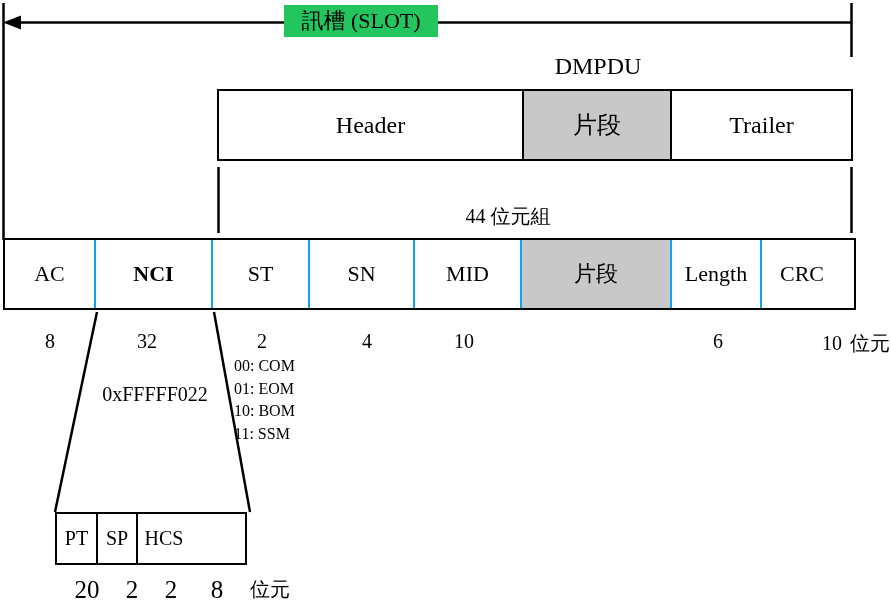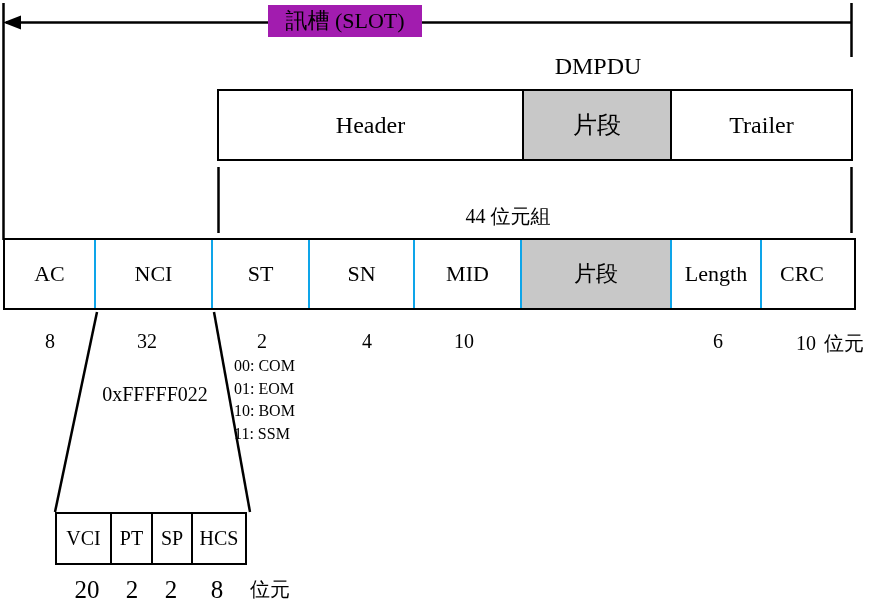--- a/index.html
+++ b/index.html
@@ -5,21 +5,21 @@
   html,body{margin:0;padding:0;background:#fff;}
   #stage{
     position:relative;width:891px;height:609px;background:#ffffff;
     font-family:"Liberation Serif","DejaVu Serif",serif;color:#000;overflow:hidden;
   }
   .abs{position:absolute;}
   .ctr{text-align:center;}
   svg.lines{position:absolute;left:0;top:0;width:891px;height:609px;}
 
   
-  #slot-label{left:268px;top:5px;width:154px;height:32px;background:#a21caf;
+  #slot-label{left:284px;top:5px;width:154px;height:32px;background:#22c55e;
     font-size:22px;line-height:32px;}
 
   
   #dmpdu-title{left:528px;top:53px;width:140px;font-size:24px;}
 
   
   #dmpdu-box{left:217px;top:89px;width:632px;height:68px;border:2px solid #000;display:flex;}
   #dmpdu-box .sec{display:flex;align-items:center;justify-content:center;
     font-size:24px;height:100%;box-sizing:content-box;}
   #dmpdu-box .s0{width:303px;border-right:2px solid #000;}
@@ -27,33 +27,33 @@
   #dmpdu-box .s2{width:179px;}
 
   
   #dmpdu-size{left:448px;top:203px;width:120px;font-size:20px;}
 
   
   #field-row{left:3px;top:238px;width:849px;height:68px;border:2px solid #000;display:flex;}
   #field-row .cell{display:flex;align-items:center;justify-content:center;
     font-size:22px;height:100%;border-right:2px solid #0ea5e9;box-sizing:content-box;}
   #field-row .c0{width:89px;}
-  #field-row .c1{width:115px;}
+  #field-row .c1{width:115px;font-weight:bold;}
   #field-row .c2{width:95px;}
   #field-row .c3{width:103px;}
   #field-row .c4{width:105px;}
   #field-row .c5{width:148px;background:#c8c8c8;}
   #field-row .c6{width:88px;}
   #field-row .c7{width:80px;border-right:none;}
 
   
   .bits{top:330px;width:80px;font-size:20px;}
   #bits-ac{left:10px;} #bits-nci{left:107px;} #bits-st{left:222px;}
   #bits-sn{left:327px;} #bits-mid{left:424px;} #bits-len{left:678px;}
-  #bits-crc{left:770px;top:330px;width:120px;font-size:20px;text-align:center;}
+  #bits-crc{left:770px;top:330px;width:120px;font-size:20px;text-align:right;}
   #bits-crc .u{margin-left:8px;}
 
   
   #st-codes{left:234px;top:355px;font-size:16px;line-height:22.5px;}
 
   
   #nci-value{left:93px;top:383px;width:124px;font-size:20px;}
 
   
   #nci-box{left:55px;top:512px;width:188px;height:49px;border:2px solid #000;display:flex;}
@@ -126,21 +126,20 @@
   <div class="abs" id="st-codes">
     <div>00: COM</div>
     <div>01: EOM</div>
     <div>10: BOM</div>
     <div>11: SSM</div>
   </div>
 
   <div class="abs ctr" id="nci-value">0xFFFFF022</div>
 
   <div class="abs" id="nci-box">
-    <div class="cell n0">VCI</div>
     <div class="cell n1">PT</div>
     <div class="cell n2">SP</div>
     <div class="cell n3">HCS</div>
   </div>
 
   <div class="abs ctr nbits" id="nbits-vci">20</div>
   <div class="abs ctr nbits" id="nbits-pt">2</div>
   <div class="abs ctr nbits" id="nbits-sp">2</div>
   <div class="abs ctr nbits" id="nbits-hcs">8</div>
   <div class="abs" id="nbits-unit">位元</div>

